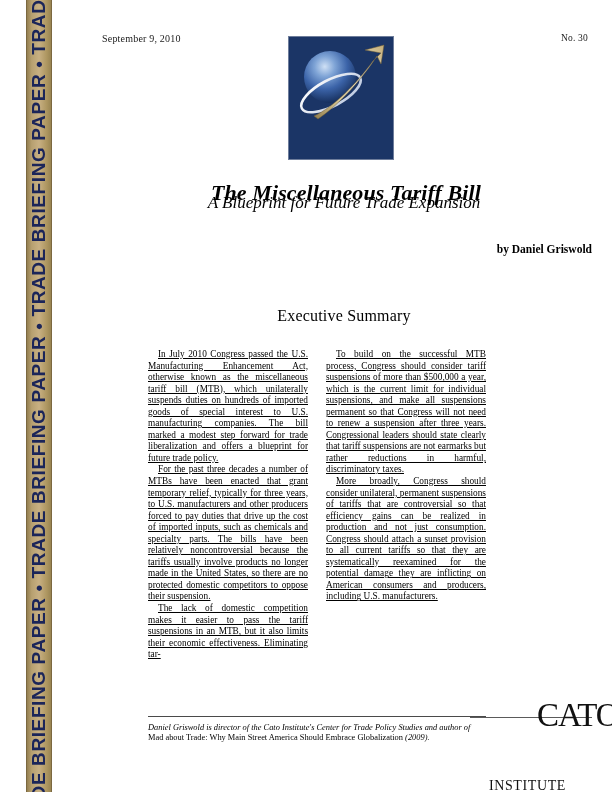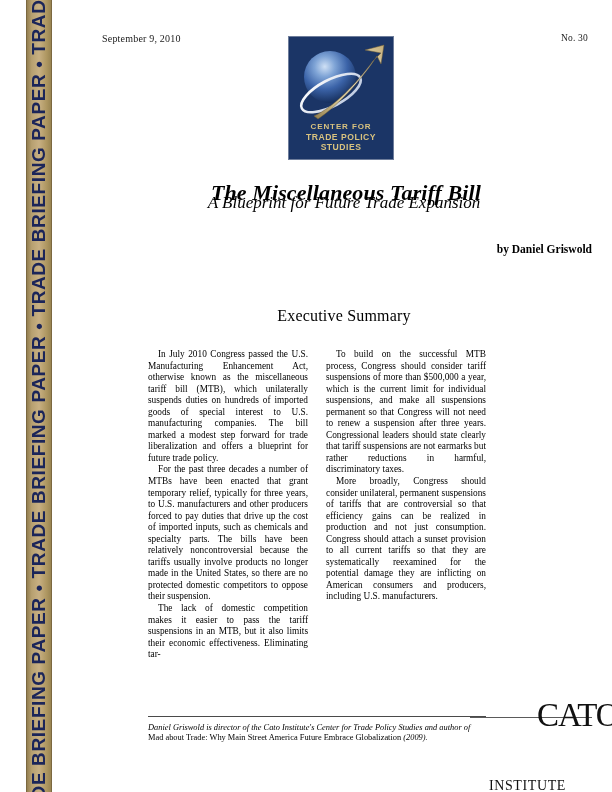--- a/index.html
+++ b/index.html
@@ -147,20 +147,21 @@
 
   
   .columns {
     position: absolute;
     left: 148px;
     top: 349px;
     width: 338px;
     height: 372px;
     display: flex;
     gap: 18px;
+    text-decoration: underline;
   }
   .col {
     width: 160px;
     font-size: 9.3px;
     line-height: 11.55px;
     text-align: justify;
     text-justify: inter-word;
     hyphens: auto;
     -webkit-hyphens: auto;
   }
@@ -254,24 +255,20 @@
         <linearGradient id="ringGrad" x1="0%" y1="0%" x2="100%" y2="100%">
           <stop offset="0%" stop-color="#ffffff"></stop>
           <stop offset="100%" stop-color="#b9c6de"></stop>
         </linearGradient>
       </defs>
       <rect x="0" y="0" width="104" height="122" fill="#1b3566"></rect>
       <circle cx="41" cy="40" r="26" fill="url(#sphereGrad)"></circle>
       <ellipse cx="42" cy="56" rx="33" ry="13" fill="none" stroke="url(#ringGrad)" stroke-width="2.6" transform="rotate(-28 42 56)"></ellipse>
       <path d="M25 79 C45 70, 68 46, 84 24 L92 16 L76 13 L95 8 L92 27 L88 19 C73 42, 50 68, 29 82 Z" fill="url(#arrowGrad)" stroke="#6e5c34" stroke-width="0.5"></path>
     </svg>
-    <div class="ctps-cap">
-      <span class="l1">CENTER FOR</span>
-      <span class="l2">TRADE POLICY STUDIES</span>
-    </div>
   </div>
 
   <div class="title">The Miscellaneous Tariff Bill</div>
   <div class="subtitle">A Blueprint for Future Trade Expansion</div>
   <div class="byline">by Daniel Griswold</div>
   <div class="section-head">Executive Summary</div>
 
   <div class="columns">
     <div class="col">
       <p class="first">In July 2010 Congress passed the U.S. Manufacturing Enhancement Act, otherwise known as the miscellaneous tariff bill (MTB), which unilaterally suspends duties on hundreds of imported goods of special interest to U.S. manufacturing companies. The bill marked a modest step forward for trade liberalization and offers a blueprint for future trade policy.</p>
@@ -280,21 +277,21 @@
     </div>
     <div class="col">
       <p>To build on the successful MTB process, Congress should consider tariff suspensions of more than $500,000 a year, which is the current limit for individual suspensions, and make all suspensions permanent so that Congress will not need to renew a suspension after three years. Congressional leaders should state clearly that tariff suspensions are not earmarks but rather reductions in harmful, discriminatory taxes.</p>
       <p>More broadly, Congress should consider unilateral, permanent suspensions of tariffs that are controversial so that efficiency gains can be realized in production and not just consumption. Congress should attach a sunset provision to all current tariffs so that they are systematically reexamined for the potential damage they are inflicting on American consumers and producers, including U.S. manufacturers.</p>
     </div>
   </div>
 
   <div class="footer-rule"></div>
   <div class="bio">
     <i>Daniel Griswold is director of the Cato Institute's Center for Trade Policy Studies and author of</i>
-    <span>Mad about Trade: Why Main Street America Future Embrace Globalization</span>
+    <span>Mad about Trade: Why Main Street America Should Embrace Globalization</span>
     <i>(2009).</i>
   </div>
 
   <div class="cato-rule"></div>
   <div class="cato-logo">
     <span class="cato-word">CATO</span>
     <span class="cato-sub">INSTITUTE</span>
   </div>
 
 </div>

